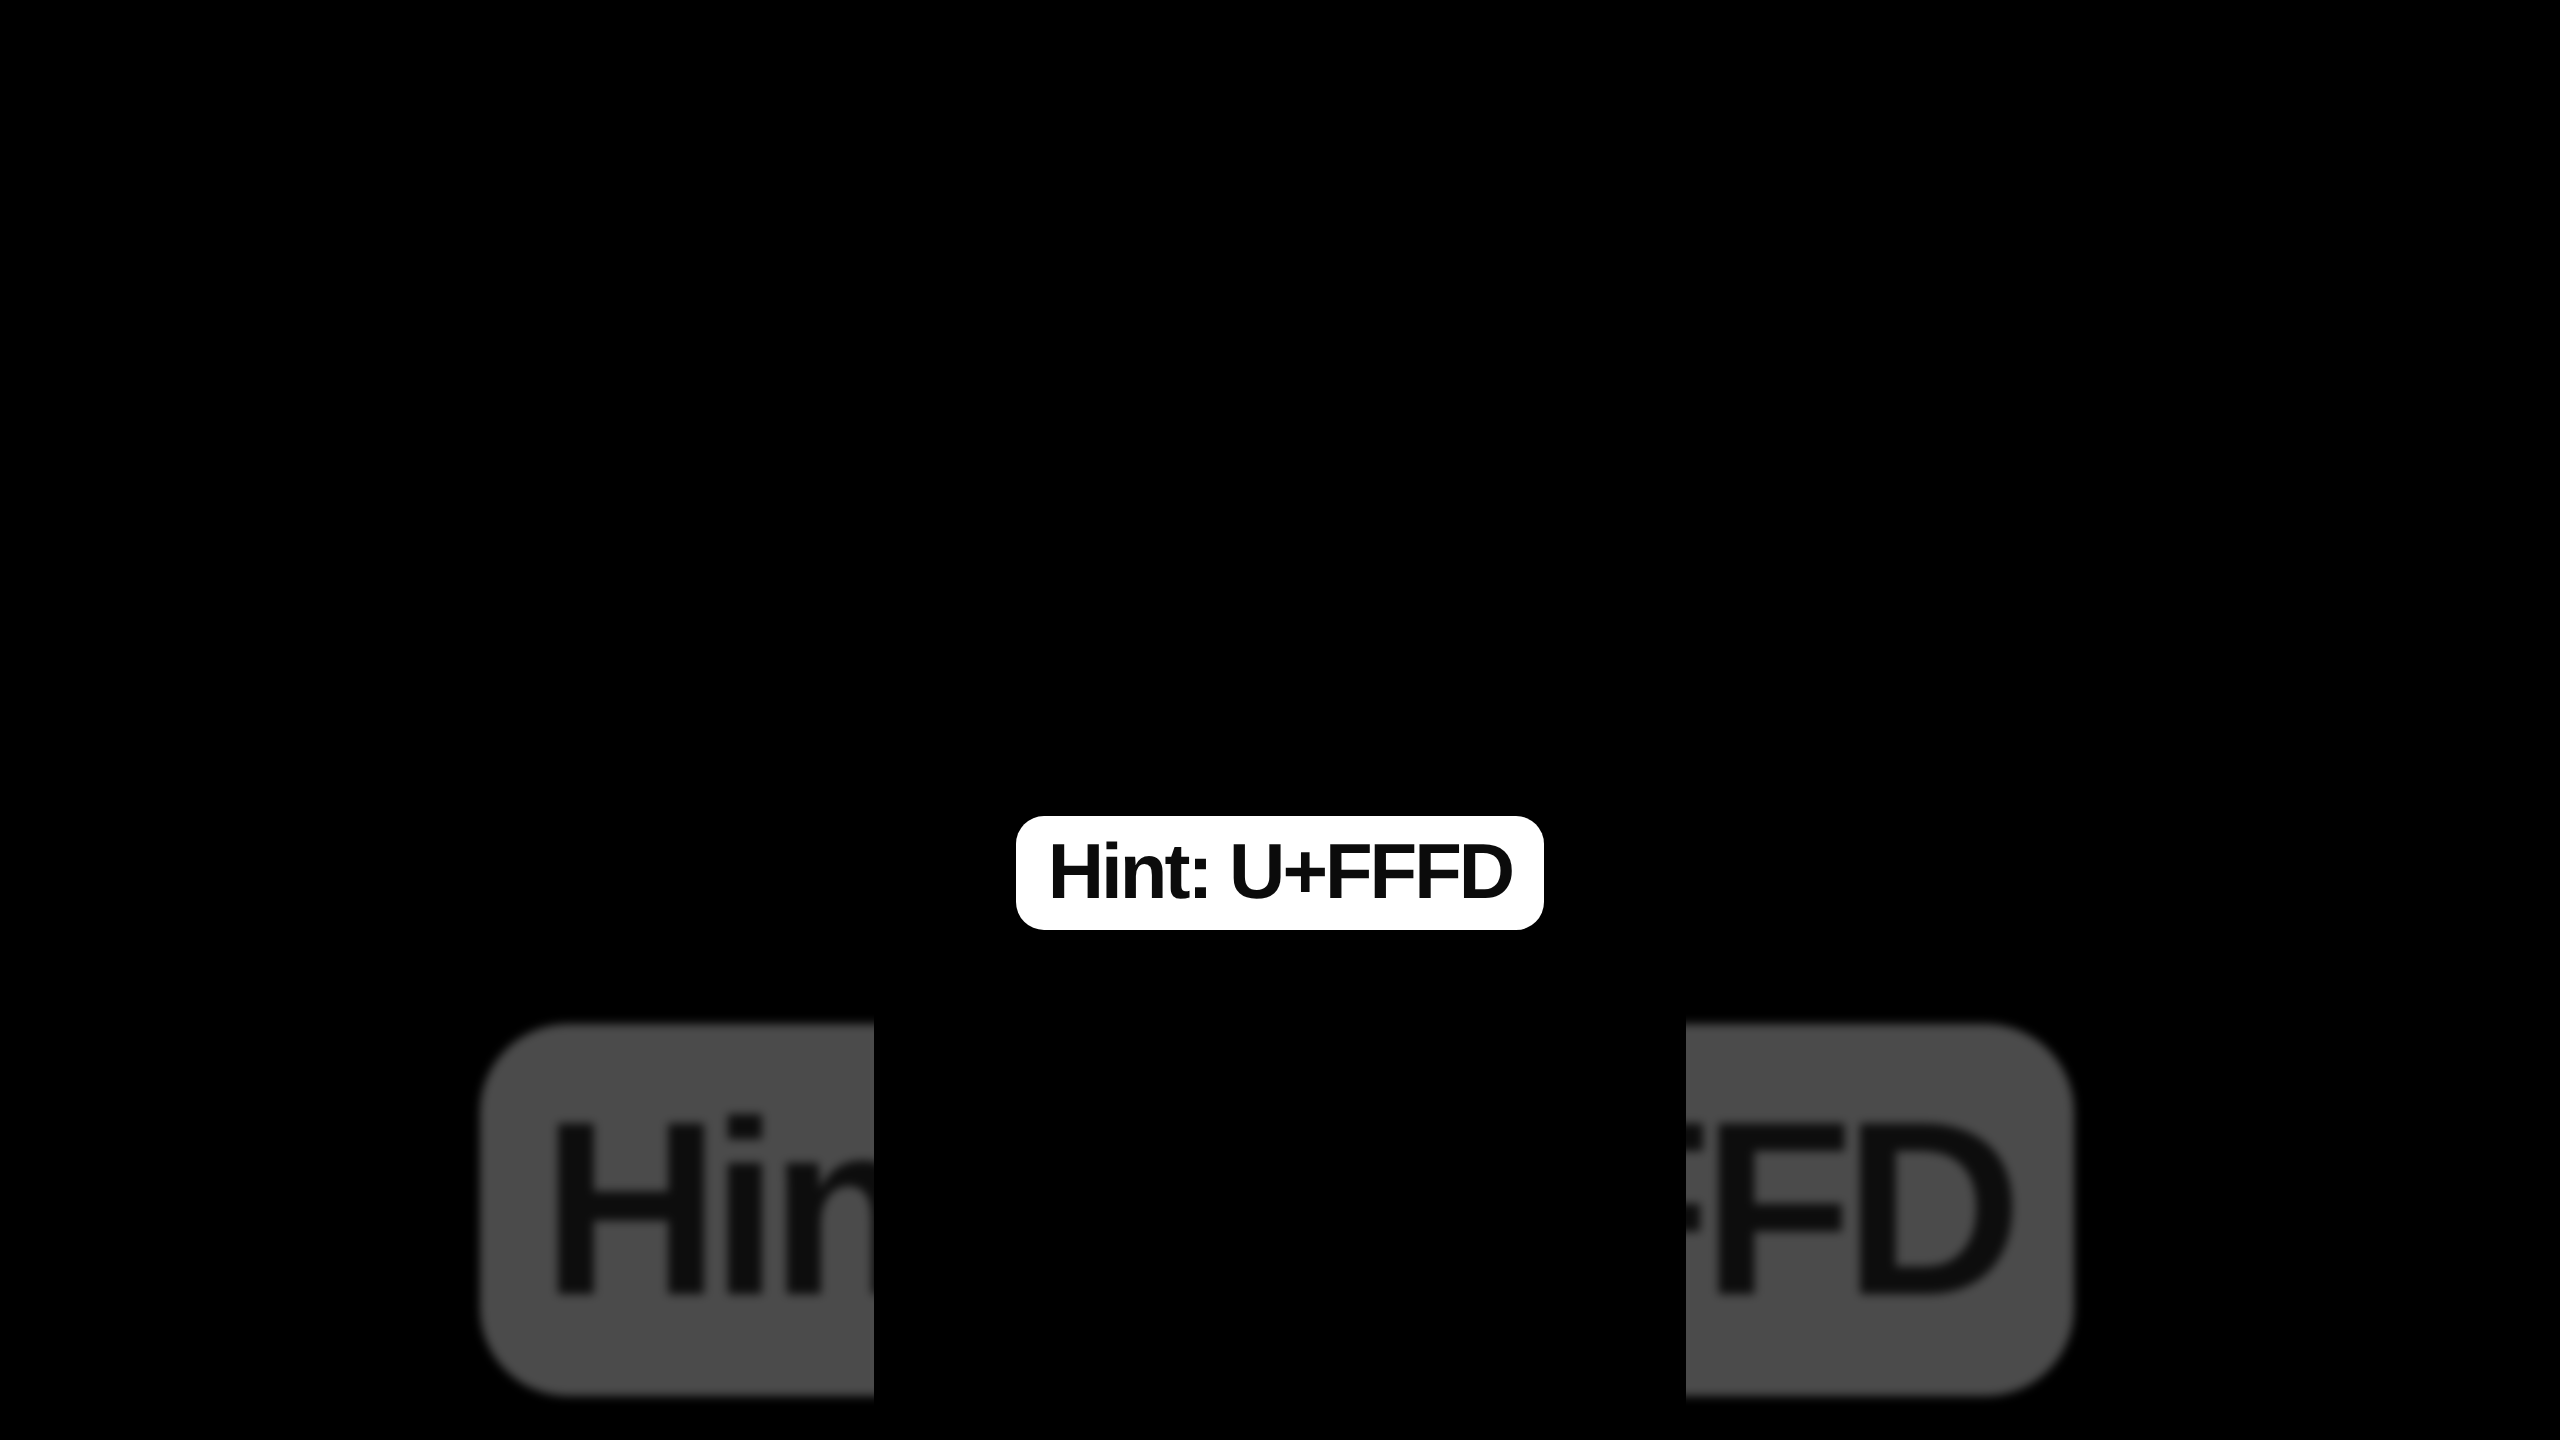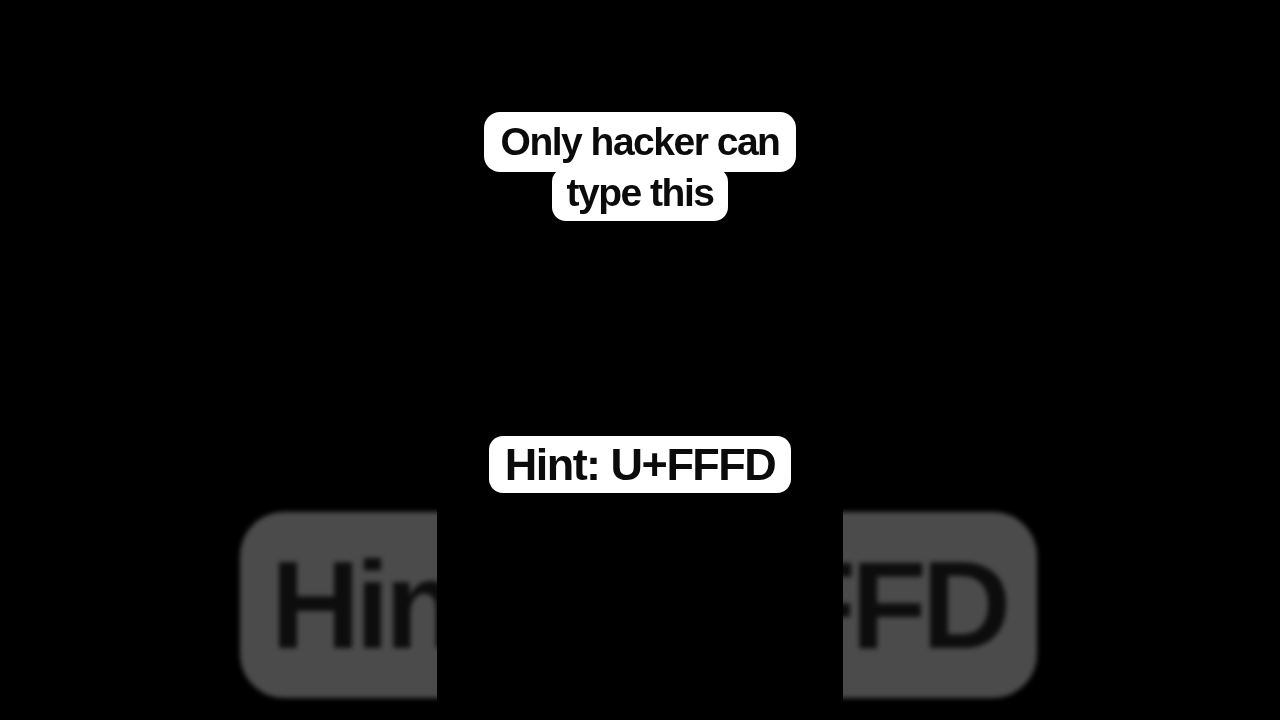--- a/index.html
+++ b/index.html
@@ -88,45 +88,40 @@
 
   .hint-row {
     position: absolute;
     top: 408px;
     left: 0;
     width: 100%;
     display: flex;
     justify-content: center;
   }
   .hint-bubble {
-    font-size: 45px;
+    font-size: 39px;
     height: 57px;
     line-height: 57px;
     padding: 0 16px;
     border-radius: 14px;
-    margin-top: 28px;
   }
 </style>
 </head>
 <body>
 
 <div class="frame">
 
   <div class="backdrop">
     <div class="backdrop-hint-box">
       <span class="backdrop-hint-text">Hint: U+FFFD</span>
     </div>
   </div>
 
   <div class="video-column">
 
-    <div class="caption-group">
-      <div class="bubble caption-line1">Only hacker can</div>
-      <div class="bubble caption-line2">type this</div>
-    </div>
 
     <div class="hint-row">
       <div class="bubble hint-bubble">Hint: U+FFFD</div>
     </div>
 
   </div>
 
 </div>
 
 </body></html>

